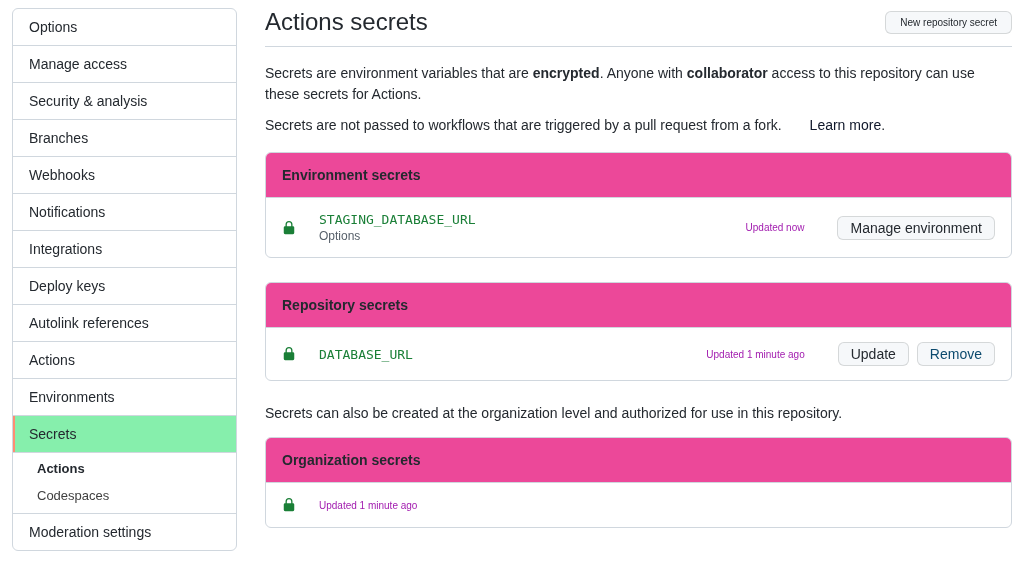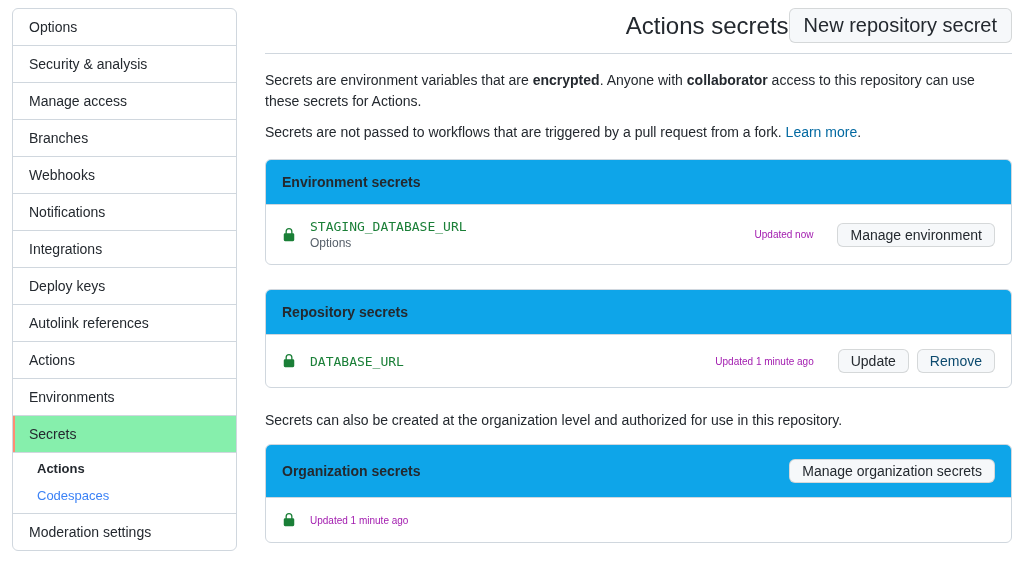--- a/index.html
+++ b/index.html
@@ -39,82 +39,82 @@
       width: 2px;
       background: #fd8c73;
     }
     .sidebar-sub {
       padding: 6px 16px 6px 24px;
       font-size: 13px;
       cursor: pointer;
       color: #24292f;
     }
     .sidebar-sub.bold { font-weight: 600; padding-top: 8px; }
-    .sidebar-sub.link { color: #3b82f6; padding-bottom: 10px; }
+    .sidebar-sub.link { color: #404040; padding-bottom: 10px; }
     .sidebar-sub-wrap { border-bottom: 1px solid #d0d7de; }
 
     .main {
       flex: 1;
       padding: 0 0 0 28px;
       max-width: 780px;
     }
     .header-row {
       display: flex;
-      justify-content: flex-end;
+      justify-content: space-between;
       align-items: center;
       padding-bottom: 10px;
       border-bottom: 1px solid #d0d7de;
       margin-bottom: 16px;
     }
     .page-title {
       font-size: 24px;
       font-weight: 400;
     }
     .btn {
       background: #f6f8fa;
       border: 1px solid rgba(27,31,36,0.15);
       border-radius: 6px;
       padding: 5px 14px;
-      font-size: 20px;
+      font-size: 10px;
       font-weight: 500;
       cursor: pointer;
       color: #24292f;
     }
     .btn-sm { font-size: 14px; padding: 3px 12px; }
     .btn-danger { color: #0c4a6e; }
     .desc {
       color: #24292f;
       font-size: 14px;
       margin-bottom: 10px;
       line-height: 1.5;
     }
     .desc strong { font-weight: 600; }
-    .desc a { color: #0369a1; text-decoration: none; }
+    .desc a { color: #0f172a; text-decoration: none; margin-left: 24px; }
 
     .box {
       border: 1px solid #d0d7de;
       border-radius: 6px;
       margin-top: 16px;
       margin-bottom: 24px;
       overflow: hidden;
     }
     .box-header {
-      background: #0ea5e9;
+      background: #ec4899;
       border-bottom: 1px solid #d0d7de;
       padding: 14px 16px;
       display: flex;
       justify-content: space-between;
       align-items: center;
     }
     .box-title { font-weight: 600; font-size: 14px; }
     .box-row {
       display: flex;
       align-items: center;
       padding: 14px 16px;
-      gap: 14px;
+      gap: 23px;
     }
     .lock-icon {
       width: 14px;
       height: 16px;
       flex-shrink: 0;
     }
     .lock-icon svg { display: block; }
     .secret-info { flex: 1; display: flex; flex-direction: column; gap: 2px; }
     .secret-name {
       font-family: ui-monospace, SFMono-Regular, "SF Mono", Menlo, Consolas, monospace;
@@ -136,22 +136,22 @@
       color: #24292f;
       margin-top: 20px;
       margin-bottom: 0;
     }
   </style>
 </head>
 <body>
 
 <nav class="sidebar">
   <div class="sidebar-item">Options</div>
+  <div class="sidebar-item">Manage access</div>
   <div class="sidebar-item">Security &amp; analysis</div>
-  <div class="sidebar-item">Manage access</div>
   <div class="sidebar-item">Branches</div>
   <div class="sidebar-item">Webhooks</div>
   <div class="sidebar-item">Notifications</div>
   <div class="sidebar-item">Integrations</div>
   <div class="sidebar-item">Deploy keys</div>
   <div class="sidebar-item">Autolink references</div>
   <div class="sidebar-item">Actions</div>
   <div class="sidebar-item">Environments</div>
   <div class="sidebar-item active">Secrets</div>
   <div class="sidebar-sub-wrap">
@@ -212,21 +212,20 @@
         <button class="btn btn-sm btn-danger">Remove</button>
       </div>
     </div>
   </section>
 
   <p class="org-note">Secrets can also be created at the organization level and authorized for use in this repository.</p>
 
   <section class="box">
     <div class="box-header">
       <span class="box-title">Organization secrets</span>
-      <button class="btn btn-sm">Manage organization secrets</button>
     </div>
     <div class="box-row">
       <span class="lock-icon">
         <svg viewBox="0 0 16 16" width="14" height="16" fill="#1a7f37">
             <path d="M4 4a4 4 0 0 1 8 0v2h.5A1.5 1.5 0 0 1 14 7.5v6A1.5 1.5 0 0 1 12.5 15h-9A1.5 1.5 0 0 1 2 13.5v-6A1.5 1.5 0 0 1 3.5 6H4Zm6.5 2V4a2.5 2.5 0 0 0-5 0v2Z"></path>
           </svg>
       </span>
       <span class="updated">Updated 1 minute ago</span>
     </div>
   </section>

